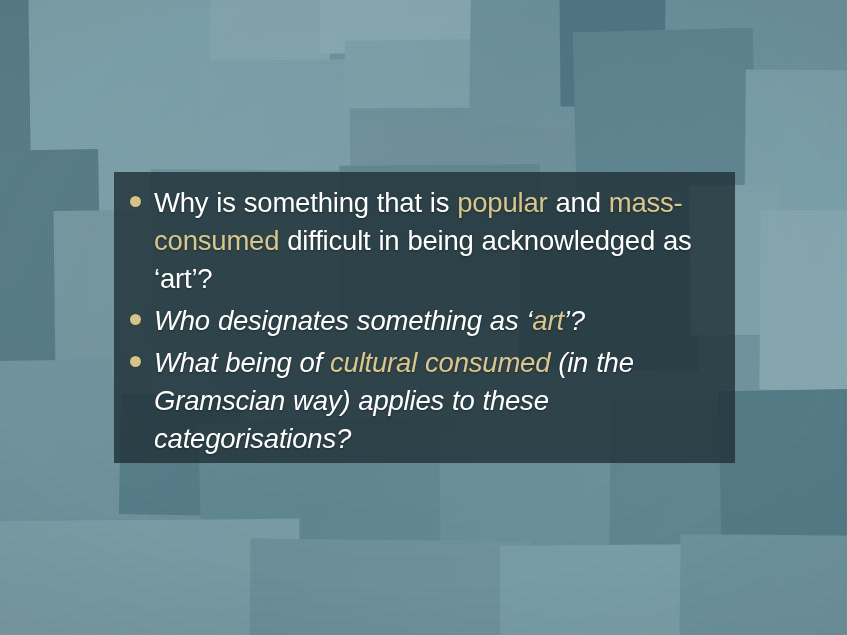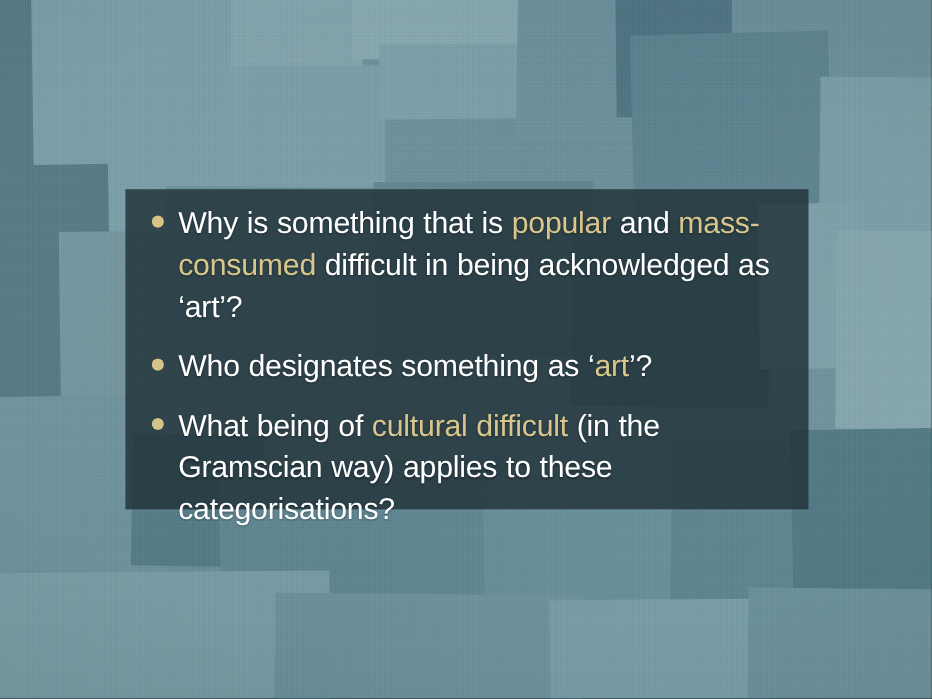--- a/index.html
+++ b/index.html
@@ -46,29 +46,29 @@
 
   
   #panel {
     position: absolute;
     left: 114px;
     top: 172px;
     width: 621px;
     height: 291px;
     background: rgba(31, 47, 54, 0.80);
     box-sizing: border-box;
-    padding: 12px 16px 10px 16px;
+    padding: 12px 16px 10px 8px;
   }
 
   .bullet-row {
     position: relative;
     display: block;
     padding-left: 32px;
   }
-  .bullet-row + .bullet-row { margin-top: 16px; }
+  .bullet-row + .bullet-row { margin-top: 4px; font-style: italic; }
 
   .marker {
     position: absolute;
     left: 8px;
     top: 12px;
     width: 11px;
     height: 11px;
     border-radius: 50%;
     background: #d6c389;
     box-shadow: 0 0 1px rgba(0,0,0,.4);
@@ -137,17 +137,17 @@
       <div class="btext"><span>Why is something that is </span><span class="hl">popular</span><span> and </span><span class="hl">mass-consumed</span><span> difficult in being acknowledged as ‘art’?</span></div>
     </div>
 
     <div class="bullet-row">
       <span class="marker"></span>
       <div class="btext"><span>Who designates something as ‘</span><span class="hl">art</span><span>’?</span></div>
     </div>
 
     <div class="bullet-row">
       <span class="marker"></span>
-      <div class="btext"><span>What being of </span><span class="hl">cultural difficult</span><span> (in the Gramscian way) applies to these categorisations?</span></div>
+      <div class="btext"><span>What being of </span><span class="hl">cultural consumed</span><span> (in the Gramscian way) applies to these categorisations?</span></div>
     </div>
 
   </div>
 </div>
 
 </body></html>

